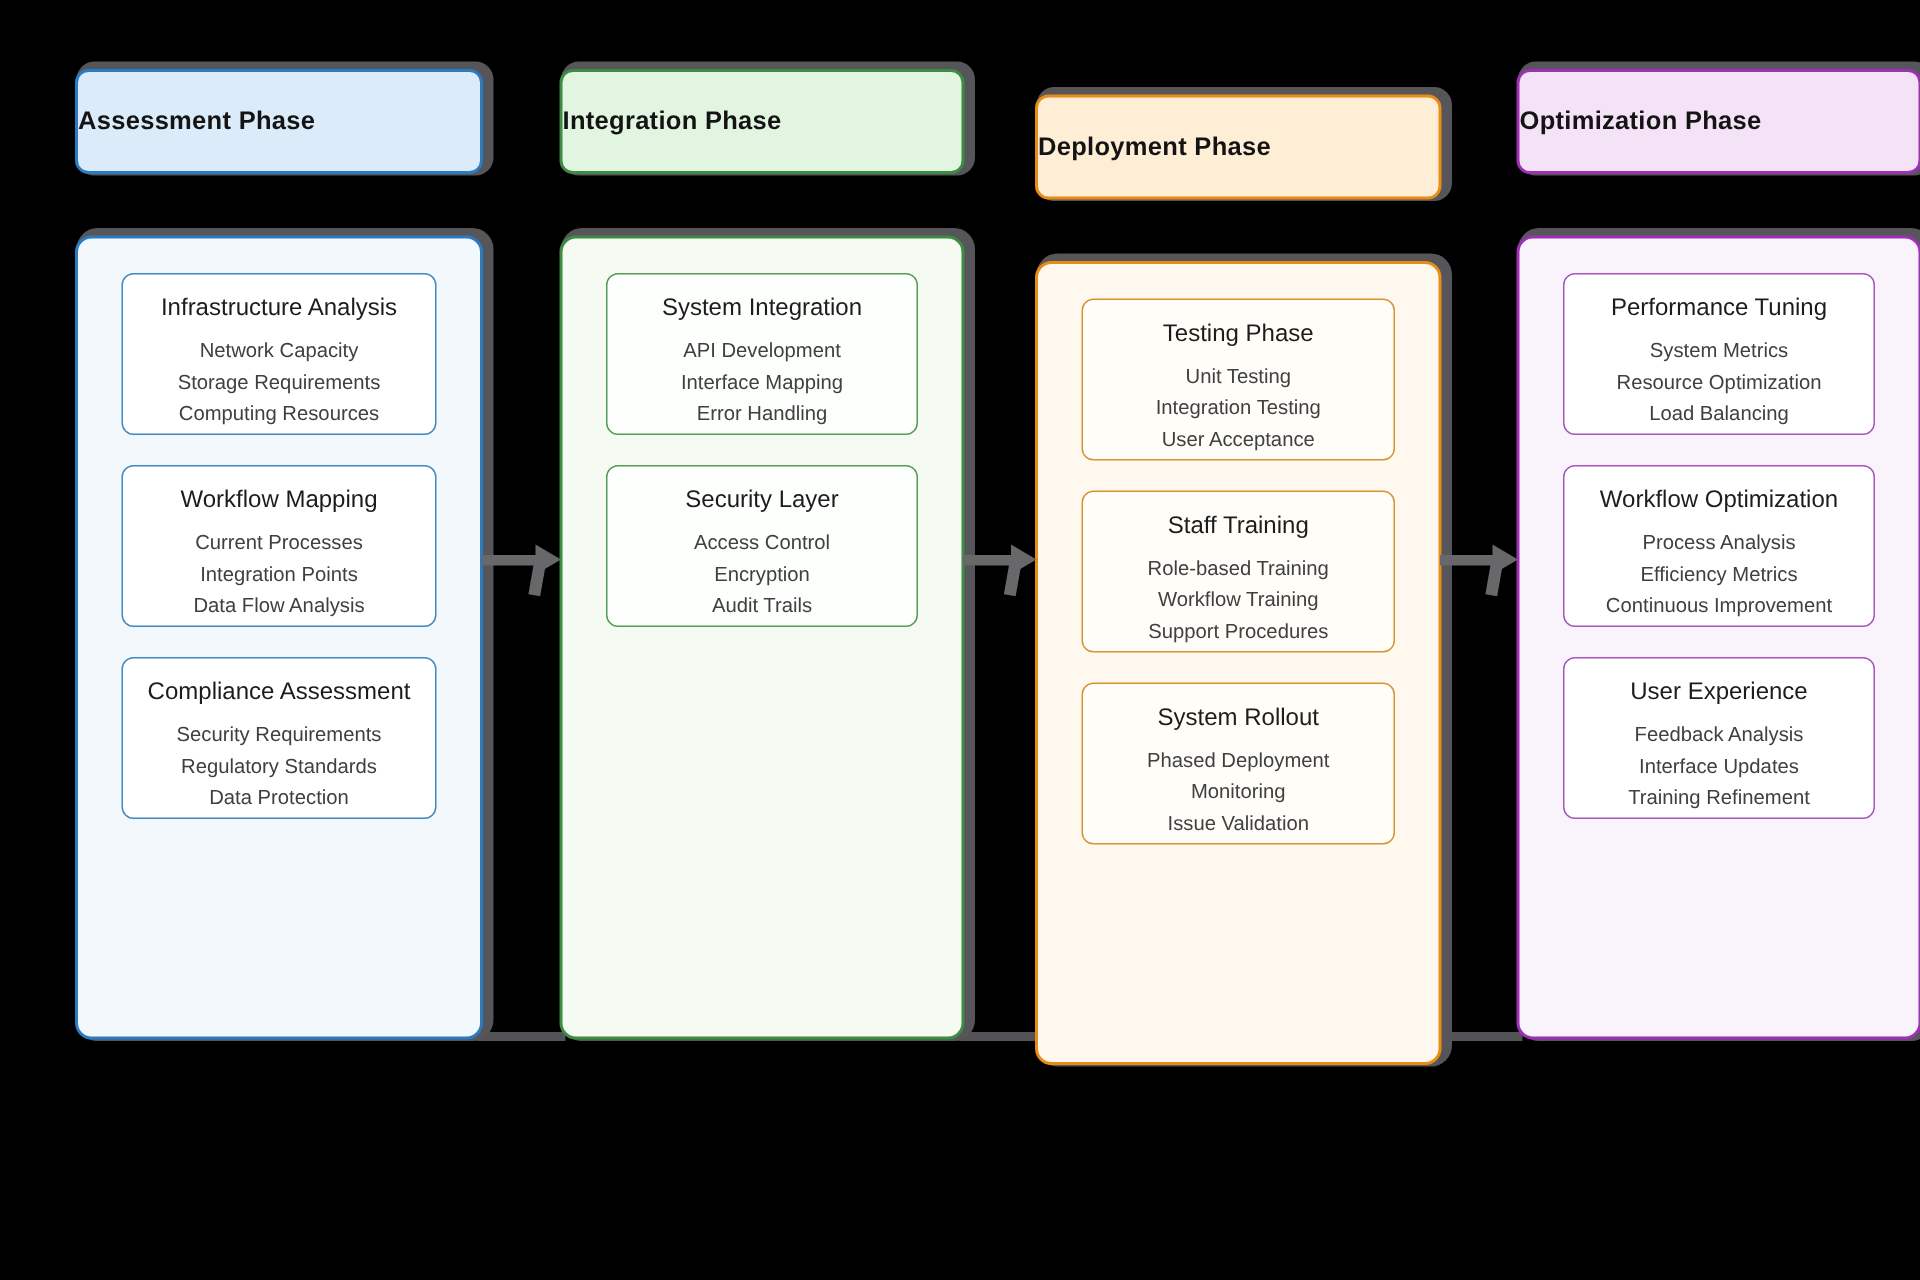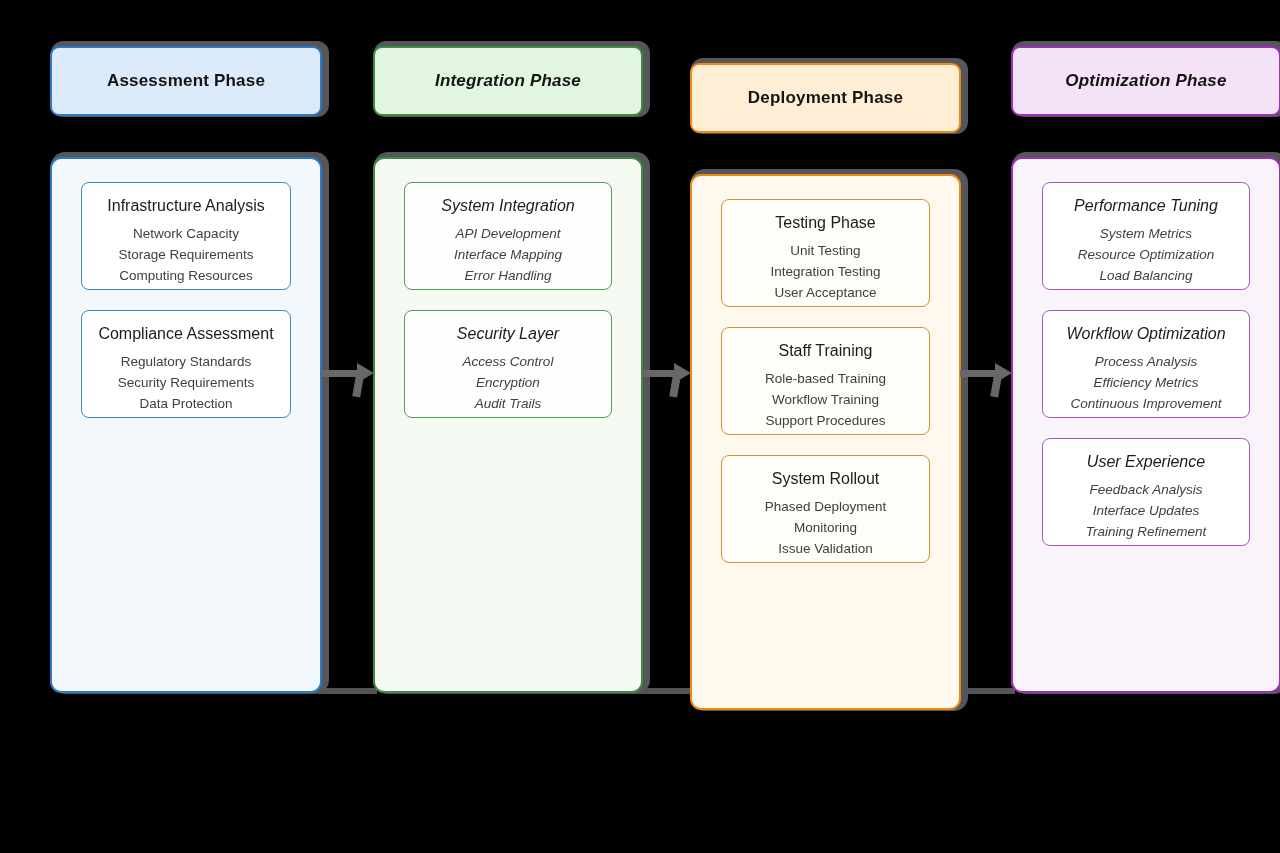--- a/index.html
+++ b/index.html
@@ -16,21 +16,21 @@
   .column { position: absolute; z-index: 2; }
   .phase-header {
     position: absolute;
     left: 0; right: 0;
     top: 46px; height: 70px;
     box-sizing: border-box;
     border: 2.5px solid var(--border);
     background: var(--header-bg);
     border-radius: 9px;
     box-shadow: 4px -2px 0 3px #55555a;
-    display: flex; align-items: center; justify-content: center;
+    display: flex; align-items: center; 
     font-size: 17px; font-weight: bold; color: #141414;
     letter-spacing: 0.2px;
   }
   .phase-container {
     position: absolute;
     left: 0; right: 0;
     top: 157px; height: 536px;
     box-sizing: border-box;
     border: 2px solid var(--border);
     background: var(--container-bg);
@@ -89,28 +89,34 @@
         <span>Assessment Phase</span>
       </div>
       <div class="phase-container">
         <div class="group-box">
           <div class="group-title">Infrastructure Analysis</div>
           <div class="group-item">Network Capacity</div>
           <div class="group-item">Storage Requirements</div>
           <div class="group-item">Computing Resources</div>
         </div>
         <div class="group-box">
+          <div class="group-title">Workflow Mapping</div>
+          <div class="group-item">Current Processes</div>
+          <div class="group-item">Integration Points</div>
+          <div class="group-item">Data Flow Analysis</div>
+        </div>
+        <div class="group-box">
           <div class="group-title">Compliance Assessment</div>
+          <div class="group-item">Security Requirements</div>
           <div class="group-item">Regulatory Standards</div>
-          <div class="group-item">Security Requirements</div>
           <div class="group-item">Data Protection</div>
         </div>
       </div>
     </div>
-    <div class="column" style="left: 373px; width: 270px; top: 0px; height: 853px; font-style: italic; --border: #3d8c41; --header-bg: #e1f5e1; --container-bg: #f5faf3; --inner-border: #569a59; --inner-bg: #fdfffd;">
+    <div class="column" style="left: 373px; width: 270px; top: 0px; height: 853px; --border: #3d8c41; --header-bg: #e1f5e1; --container-bg: #f5faf3; --inner-border: #569a59; --inner-bg: #fdfffd;">
       <div class="phase-header">
         <span>Integration Phase</span>
       </div>
       <div class="phase-container">
         <div class="group-box">
           <div class="group-title">System Integration</div>
           <div class="group-item">API Development</div>
           <div class="group-item">Interface Mapping</div>
           <div class="group-item">Error Handling</div>
         </div>
@@ -140,21 +146,21 @@
           <div class="group-item">Support Procedures</div>
         </div>
         <div class="group-box">
           <div class="group-title">System Rollout</div>
           <div class="group-item">Phased Deployment</div>
           <div class="group-item">Monitoring</div>
           <div class="group-item">Issue Validation</div>
         </div>
       </div>
     </div>
-    <div class="column" style="left: 1011px; width: 270px; top: 0px; height: 782px; font-style: italic; --border: #9d30b5; --header-bg: #f4e2f6; --container-bg: #f9f3fb; --inner-border: #a757ba; --inner-bg: #ffffff;">
+    <div class="column" style="left: 1011px; width: 270px; top: 0px; height: 782px; --border: #9d30b5; --header-bg: #f4e2f6; --container-bg: #f9f3fb; --inner-border: #a757ba; --inner-bg: #ffffff;">
       <div class="phase-header">
         <span>Optimization Phase</span>
       </div>
       <div class="phase-container">
         <div class="group-box">
           <div class="group-title">Performance Tuning</div>
           <div class="group-item">System Metrics</div>
           <div class="group-item">Resource Optimization</div>
           <div class="group-item">Load Balancing</div>
         </div>

